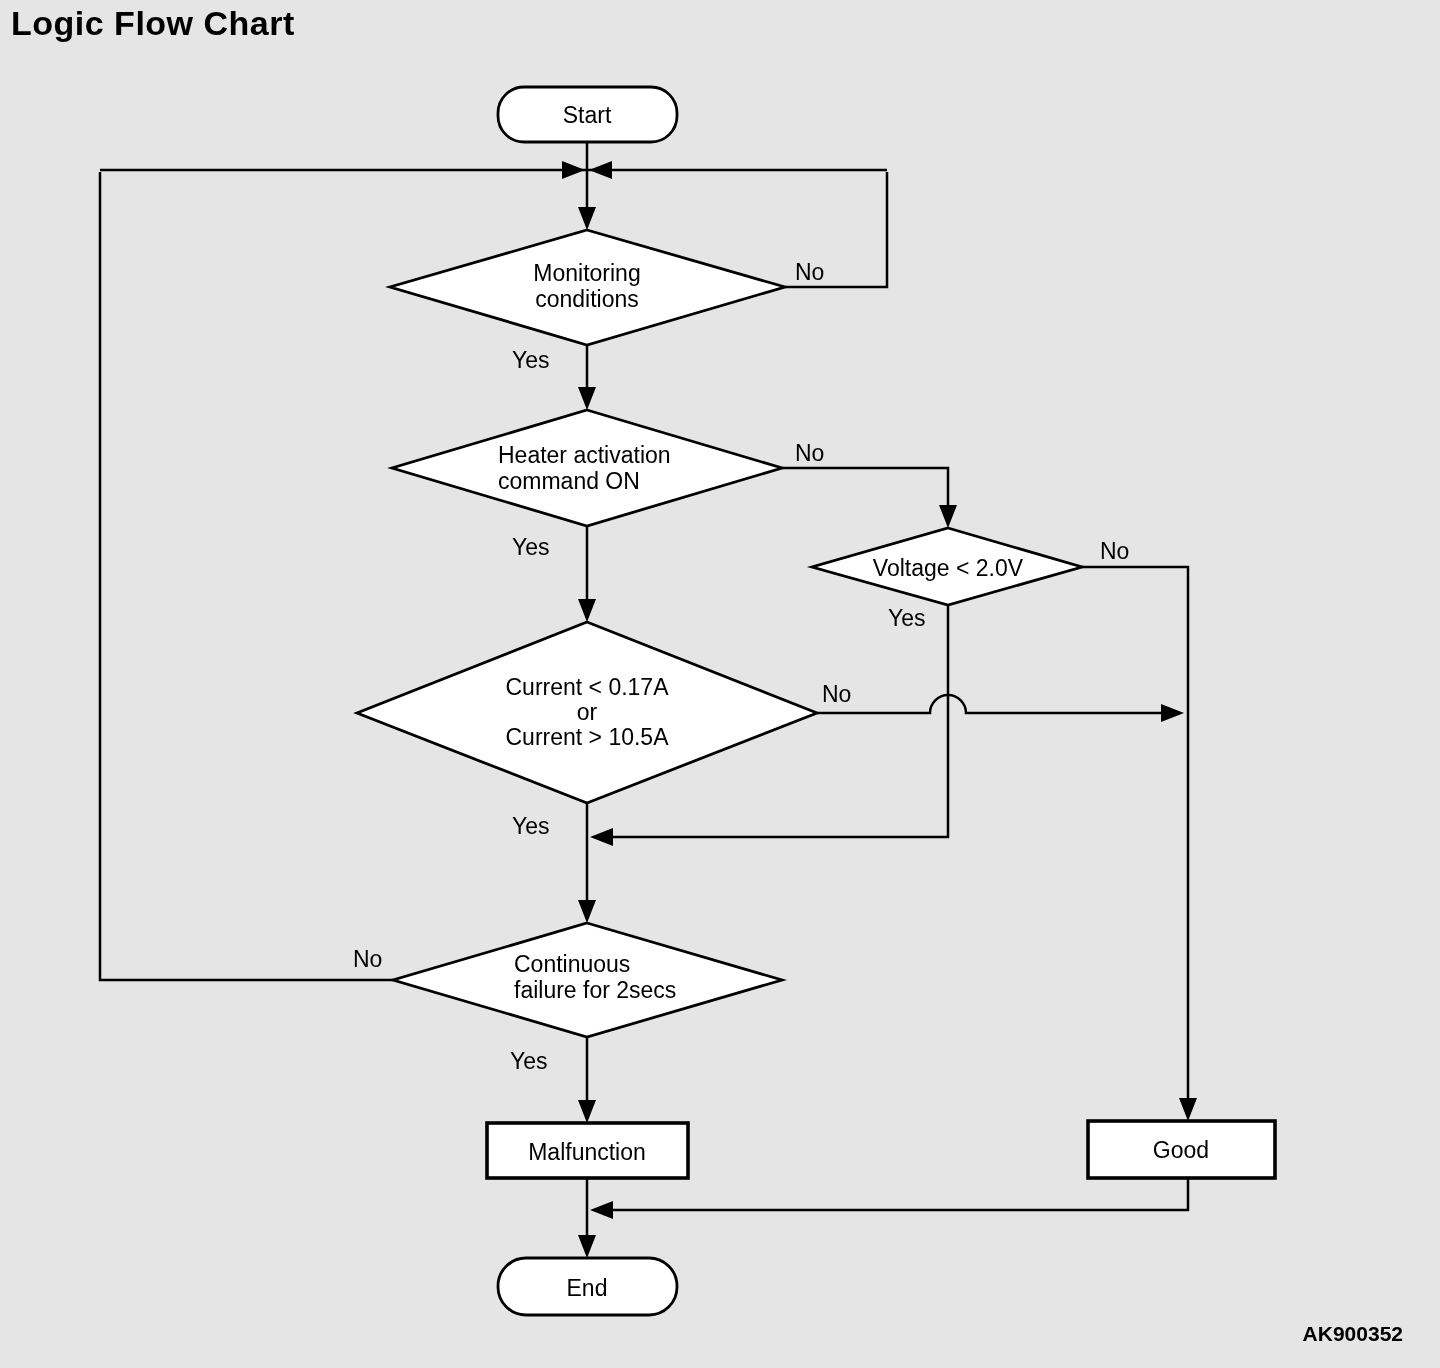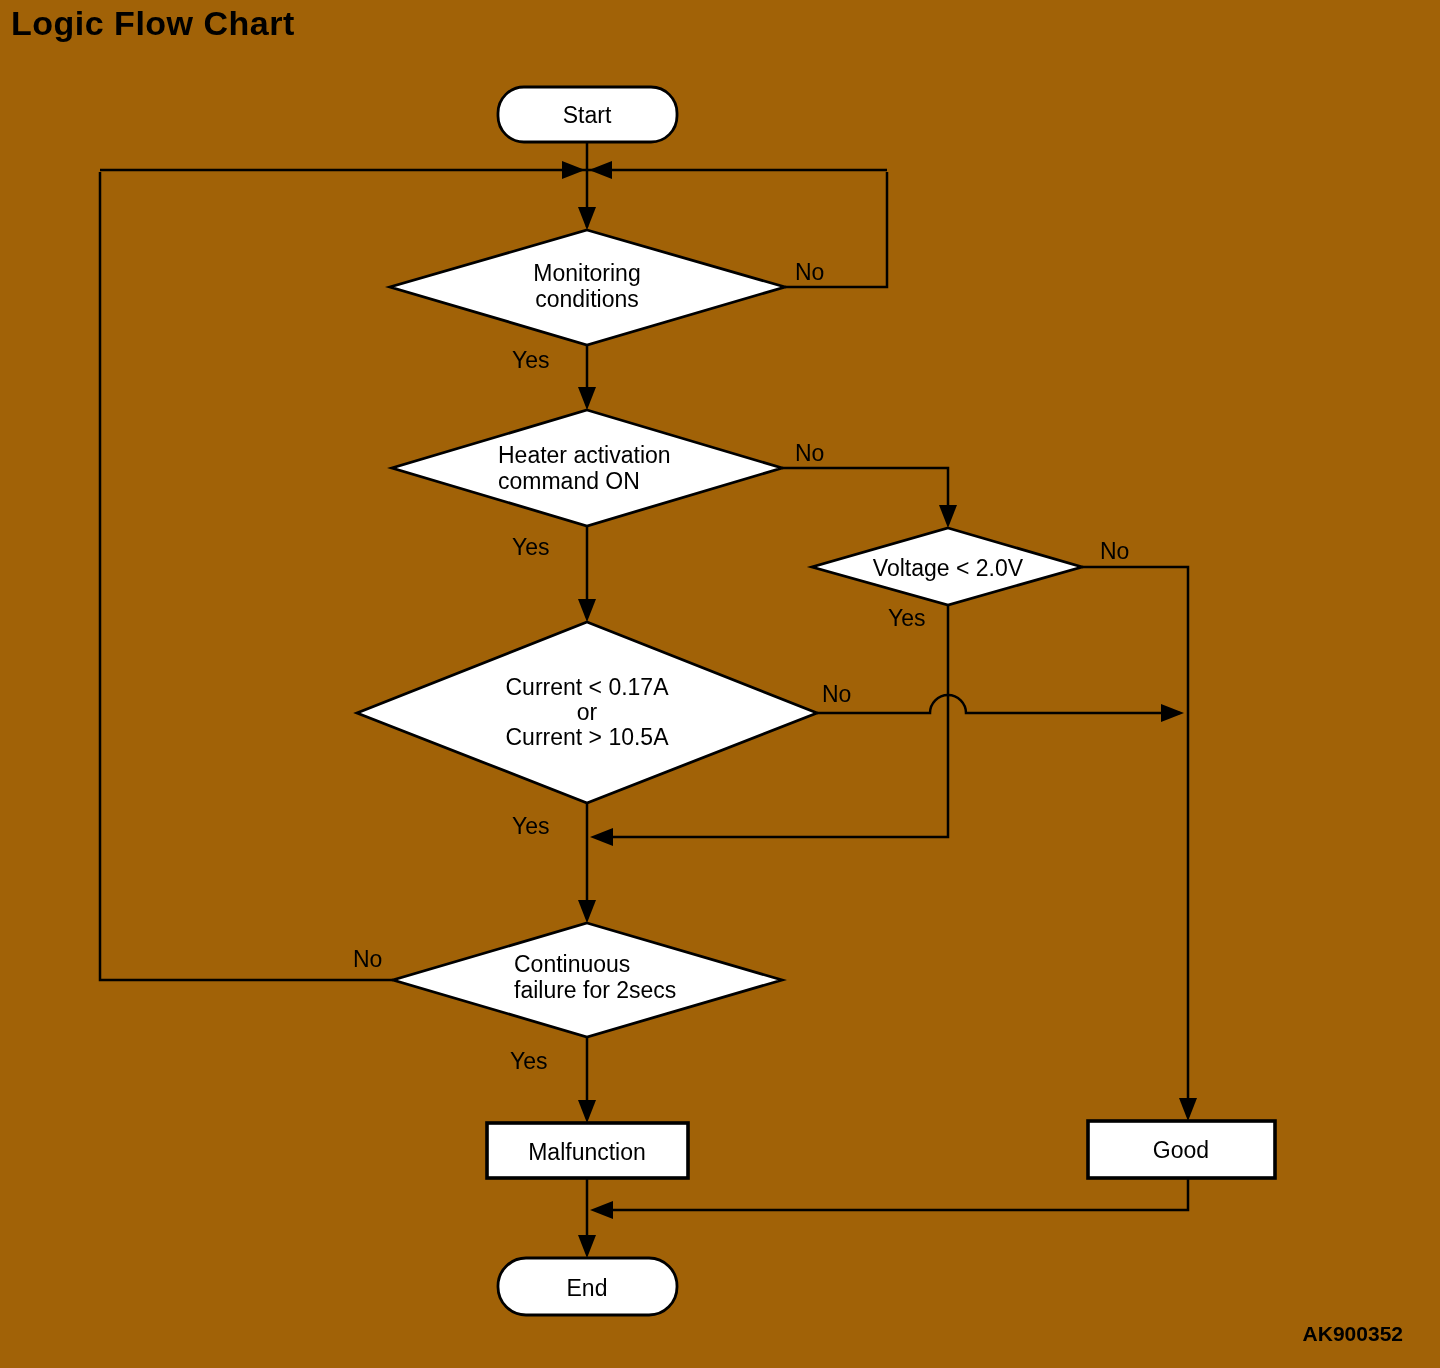--- a/index.html
+++ b/index.html
@@ -1,20 +1,20 @@
 <!DOCTYPE html>
 <html><head>
 <meta charset="utf-8">
 <style>
   html, body { margin: 0; padding: 0; background: #ffffff; }
   #page {
     position: relative;
     width: 1440px;
     height: 1368px;
-    background: #a16207;
+    background: #e5e5e5;
     font-family: "Liberation Sans", sans-serif;
     color: #000;
     overflow: hidden;
   }
   #chart-title {
     position: absolute;
     left: 11px;
     top: 4px;
     font-size: 34px;
     font-weight: bold;

